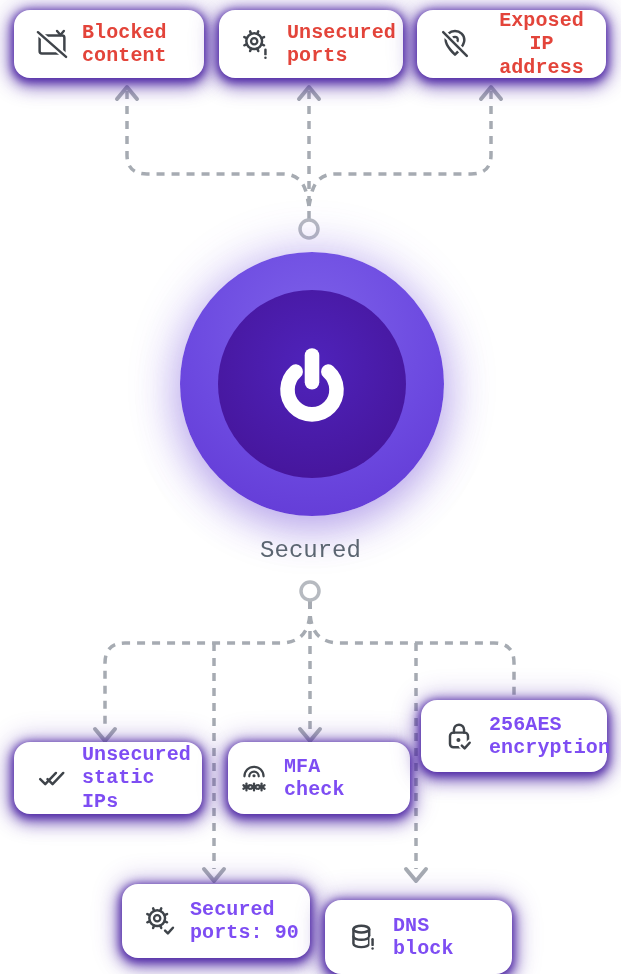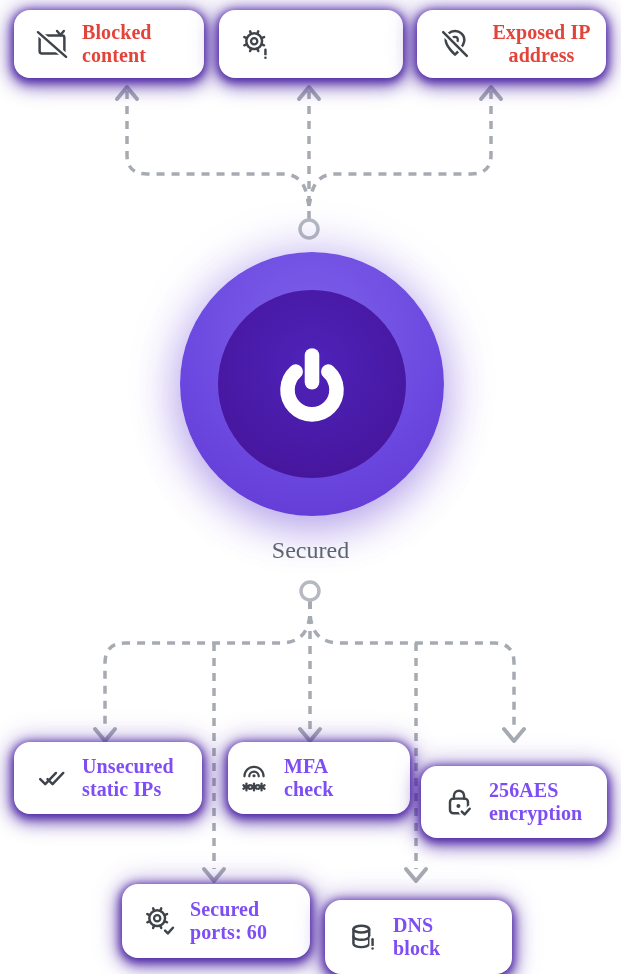--- a/index.html
+++ b/index.html
@@ -5,21 +5,21 @@
   :root{
     --threat-text:#e3443a;
     --protection-text:#7e4df3;
     --icon-stroke:#3f444a;
     --connector:#a6abb2;
     --secured-text:#5b6571;
   }
   html,body{margin:0;padding:0;background:#ffffff;}
   .stage{
     position:relative;width:621px;height:974px;overflow:hidden;
-    font-family:Liberation Serif, serif;background:#fff;
+    font-family:Liberation Mono, monospace;background:#fff;
   }
   .connectors{position:absolute;left:0;top:0;width:621px;height:974px;}
   .dash{fill:none;stroke:var(--connector);stroke-width:3.5;stroke-dasharray:8 7;}
   .arrow{fill:none;stroke:var(--connector);stroke-width:4;stroke-linecap:round;stroke-linejoin:round;}
   .dot{fill:#ffffff;stroke:#b6bac0;stroke-width:3.5;}
   .card{
     position:absolute;background:#ffffff;border-radius:16px;
     display:flex;align-items:center;gap:12px;
     padding:0 8px 0 20px;box-sizing:border-box;
     box-shadow:0 2px 8px 2px rgba(60,18,155,.78),
@@ -35,21 +35,21 @@
   .card .label.narrow{max-width:74px;}
   .threat .label{color:var(--threat-text);}
   .protection .label{color:var(--protection-text);}
   
   .card-a{left:14px;top:10px;width:190px;height:68px;}
   .card-b{left:219px;top:10px;width:184px;height:68px;}
   .card-c{left:417px;top:10px;width:189px;height:68px;text-align:center;}
   
   .card-d{left:14px;top:742px;width:188px;height:72px;}
   .card-e{left:228px;top:742px;width:182px;height:72px;padding-left:8px;}
-  .card-f{left:421px;top:766px;width:186px;height:72px;justify-content:flex-end;}
+  .card-f{left:421px;top:700px;width:186px;height:72px;}
   
   .card-g{left:122px;top:884px;width:188px;height:74px;}
   .card-h{left:325px;top:884px;width:187px;height:74px;margin-top:16px;}
   .power-outer{
     position:absolute;left:180px;top:252px;width:264px;height:264px;border-radius:50%;
     background:radial-gradient(circle at 50% 30%, #7d61e9 0%, #6c49e0 55%, #6036d2 100%);
     box-shadow:0 14px 42px rgba(100,60,210,.35), 0 0 46px 8px rgba(110,75,225,.22);
     display:flex;align-items:center;justify-content:center;cursor:pointer;
   }
   .power-inner{
@@ -118,20 +118,21 @@
           <line x1="20.5" y1="13.5" x2="23" y2="13.5" transform="rotate(247.5 13.5 13.5)"></line>
           <line x1="20.5" y1="13.5" x2="23" y2="13.5" transform="rotate(292.5 13.5 13.5)"></line>
           <line x1="20.5" y1="13.5" x2="23" y2="13.5" transform="rotate(337.5 13.5 13.5)"></line>
         </g>
         <circle class="ic" cx="13.5" cy="13.5" r="7"></circle>
         <circle class="ic ic-thin" cx="13.5" cy="13.5" r="2.8"></circle>
         <path class="ic" d="M23.5 21 V25"></path>
         <path class="ic" d="M23.5 28.2 V28.3"></path>
       </svg>
     </span>
+    <span class="label">Unsecured ports</span>
   </div>
 
   <div class="card threat card-c">
     <span class="icon">
       <svg width="36" height="36" viewBox="0 0 32 32">
         <path class="ic" d="M16 4.5 c-4.6 0 -8.3 3.5 -8.3 7.9 c0 5.5 8.3 13.1 8.3 13.1 s8.3 -7.6 8.3 -13.1 c0 -4.4 -3.7 -7.9 -8.3 -7.9 Z"></path>
         <circle class="ic ic-thin" cx="16" cy="12.2" r="2.5"></circle>
         <path class="halo" d="M5.5 5.5 L26.5 26.5"></path>
         <path class="ic" d="M5.5 5.5 L26.5 26.5"></path>
       </svg>
@@ -207,21 +208,21 @@
           <line x1="20.5" y1="13.5" x2="23" y2="13.5" transform="rotate(247.5 13.5 13.5)"></line>
           <line x1="20.5" y1="13.5" x2="23" y2="13.5" transform="rotate(292.5 13.5 13.5)"></line>
           <line x1="20.5" y1="13.5" x2="23" y2="13.5" transform="rotate(337.5 13.5 13.5)"></line>
         </g>
         <circle class="ic" cx="13.5" cy="13.5" r="7"></circle>
         <circle class="ic ic-thin" cx="13.5" cy="13.5" r="2.8"></circle>
         <path class="halo" d="M20.5 24.5 L23 27 L27.5 22"></path>
         <path class="ic" d="M20.5 24.5 L23 27 L27.5 22"></path>
       </svg>
     </span>
-    <span class="label">Secured ports: 60</span>
+    <span class="label">Secured ports: 90</span>
   </div>
 
   <div class="card protection card-h">
     <span class="icon">
       <svg width="36" height="36" viewBox="0 0 32 32">
         <ellipse class="ic" cx="14.5" cy="9" rx="7" ry="3"></ellipse>
         <path class="ic" d="M7.5 9 V22 a7 3 0 0 0 14 0 V9"></path>
         <path class="ic" d="M7.5 15.5 a7 3 0 0 0 14 0"></path>
         <path class="halo" d="M24.5 17.5 V26.5"></path>
         <path class="ic" d="M24.5 18 V23"></path>

